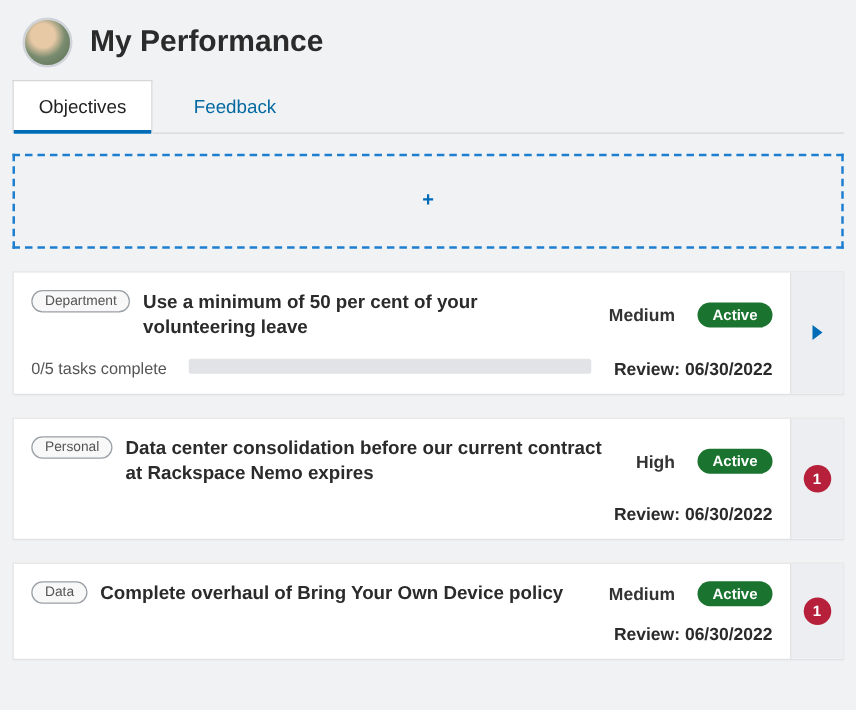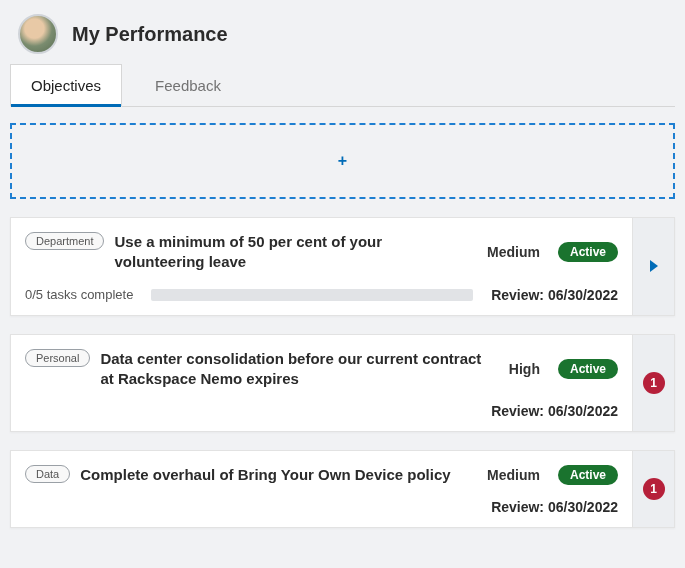--- a/index.html
+++ b/index.html
@@ -18,35 +18,35 @@
     }
     .avatar {
       width: 40px;
       height: 40px;
       border-radius: 50%;
       background: radial-gradient(circle at 40% 35%, #e8c9a6 0 30%, #7a8c6f 55%, #5a6d52 100%);
       border: 2px solid #d0d4d9;
       margin-right: 14px;
     }
     .page-title {
-      font-size: 20px;
+      font-size: 24px;
       font-weight: 600;
       color: #2b2b2b;
     }
     .tabs {
       display: flex;
       border-bottom: 1px solid #d6d6d6;
       margin: 0 10px;
       padding: 0 0 0 0;
       gap: 12px;
     }
     .tab {
       padding: 12px 20px;
       font-size: 15px;
-      color: #737373;
+      color: #0369a1;
       cursor: pointer;
       border: 1px solid transparent;
       border-bottom: none;
       position: relative;
     }
     .tab.active {
       background: #fff;
       border: 1px solid #d6d6d6;
       border-bottom: 1px solid #fff;
       margin-bottom: -1px;
@@ -127,21 +127,20 @@
       font-size: 12px;
       font-weight: 600;
       border-radius: 12px;
       padding: 3px 12px;
       flex-shrink: 0;
       margin-left: 8px;
       align-self: center;
     }
     .card-row2 {
       display: flex;
-      align-items: center;
       justify-content: space-between;
       margin-top: 14px;
       gap: 10px;
     }
     .tasks-text {
       font-size: 13px;
       color: #555;
       flex-shrink: 0;
     }
     .progress {

